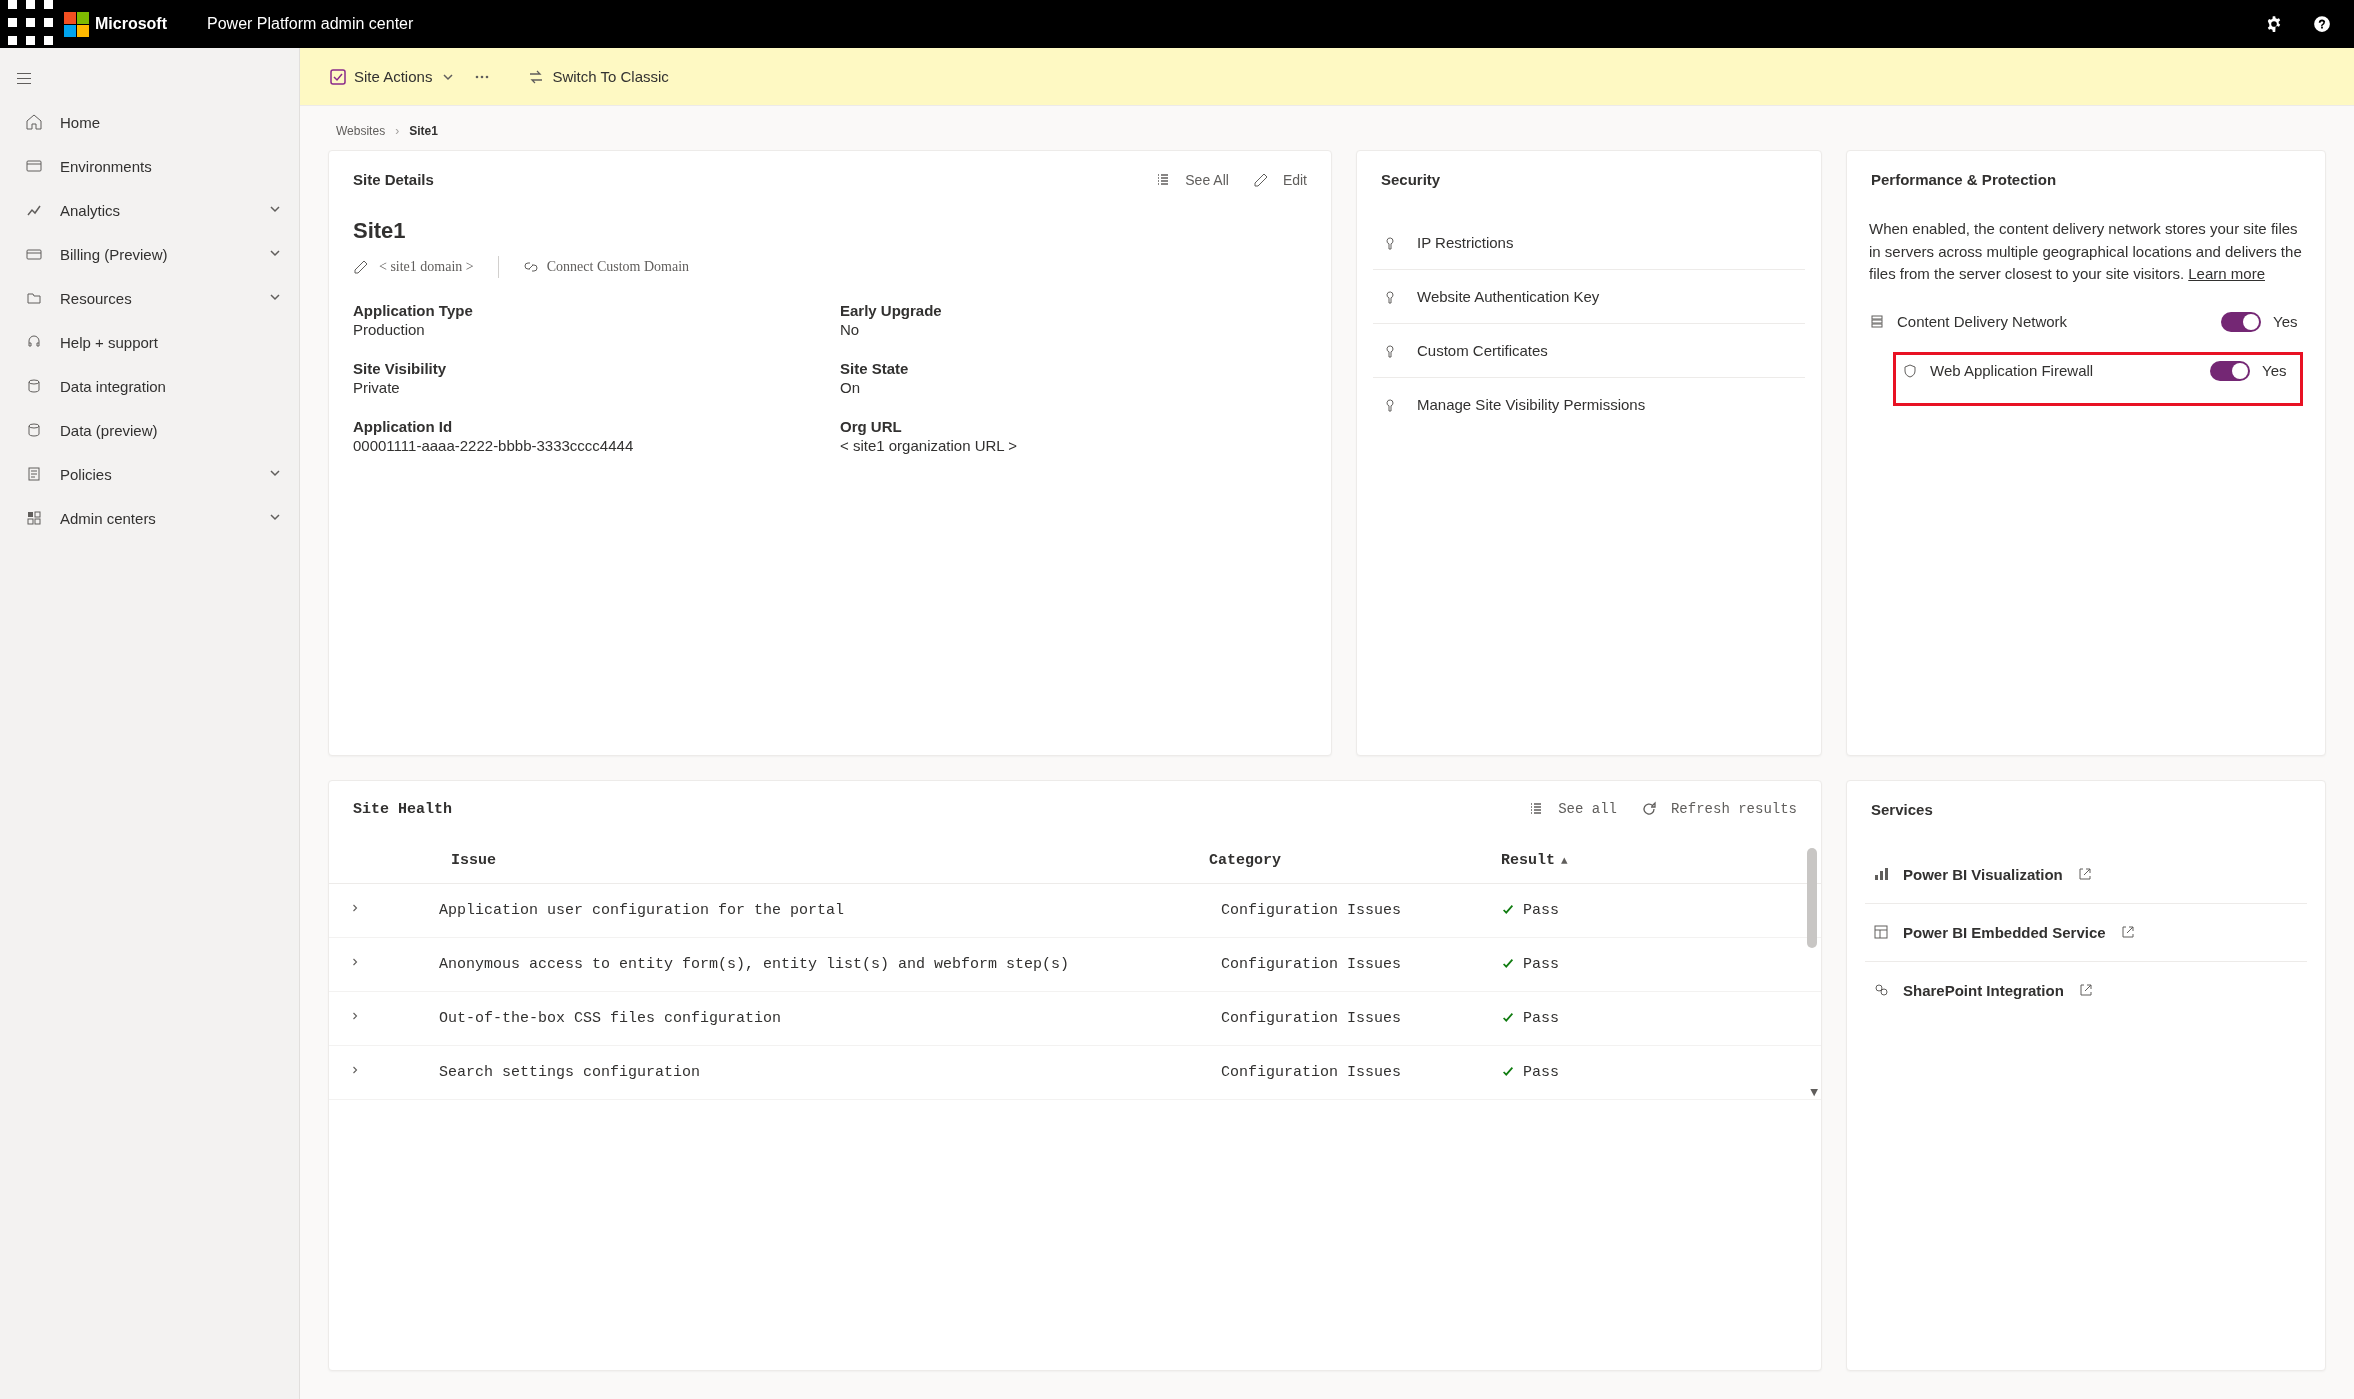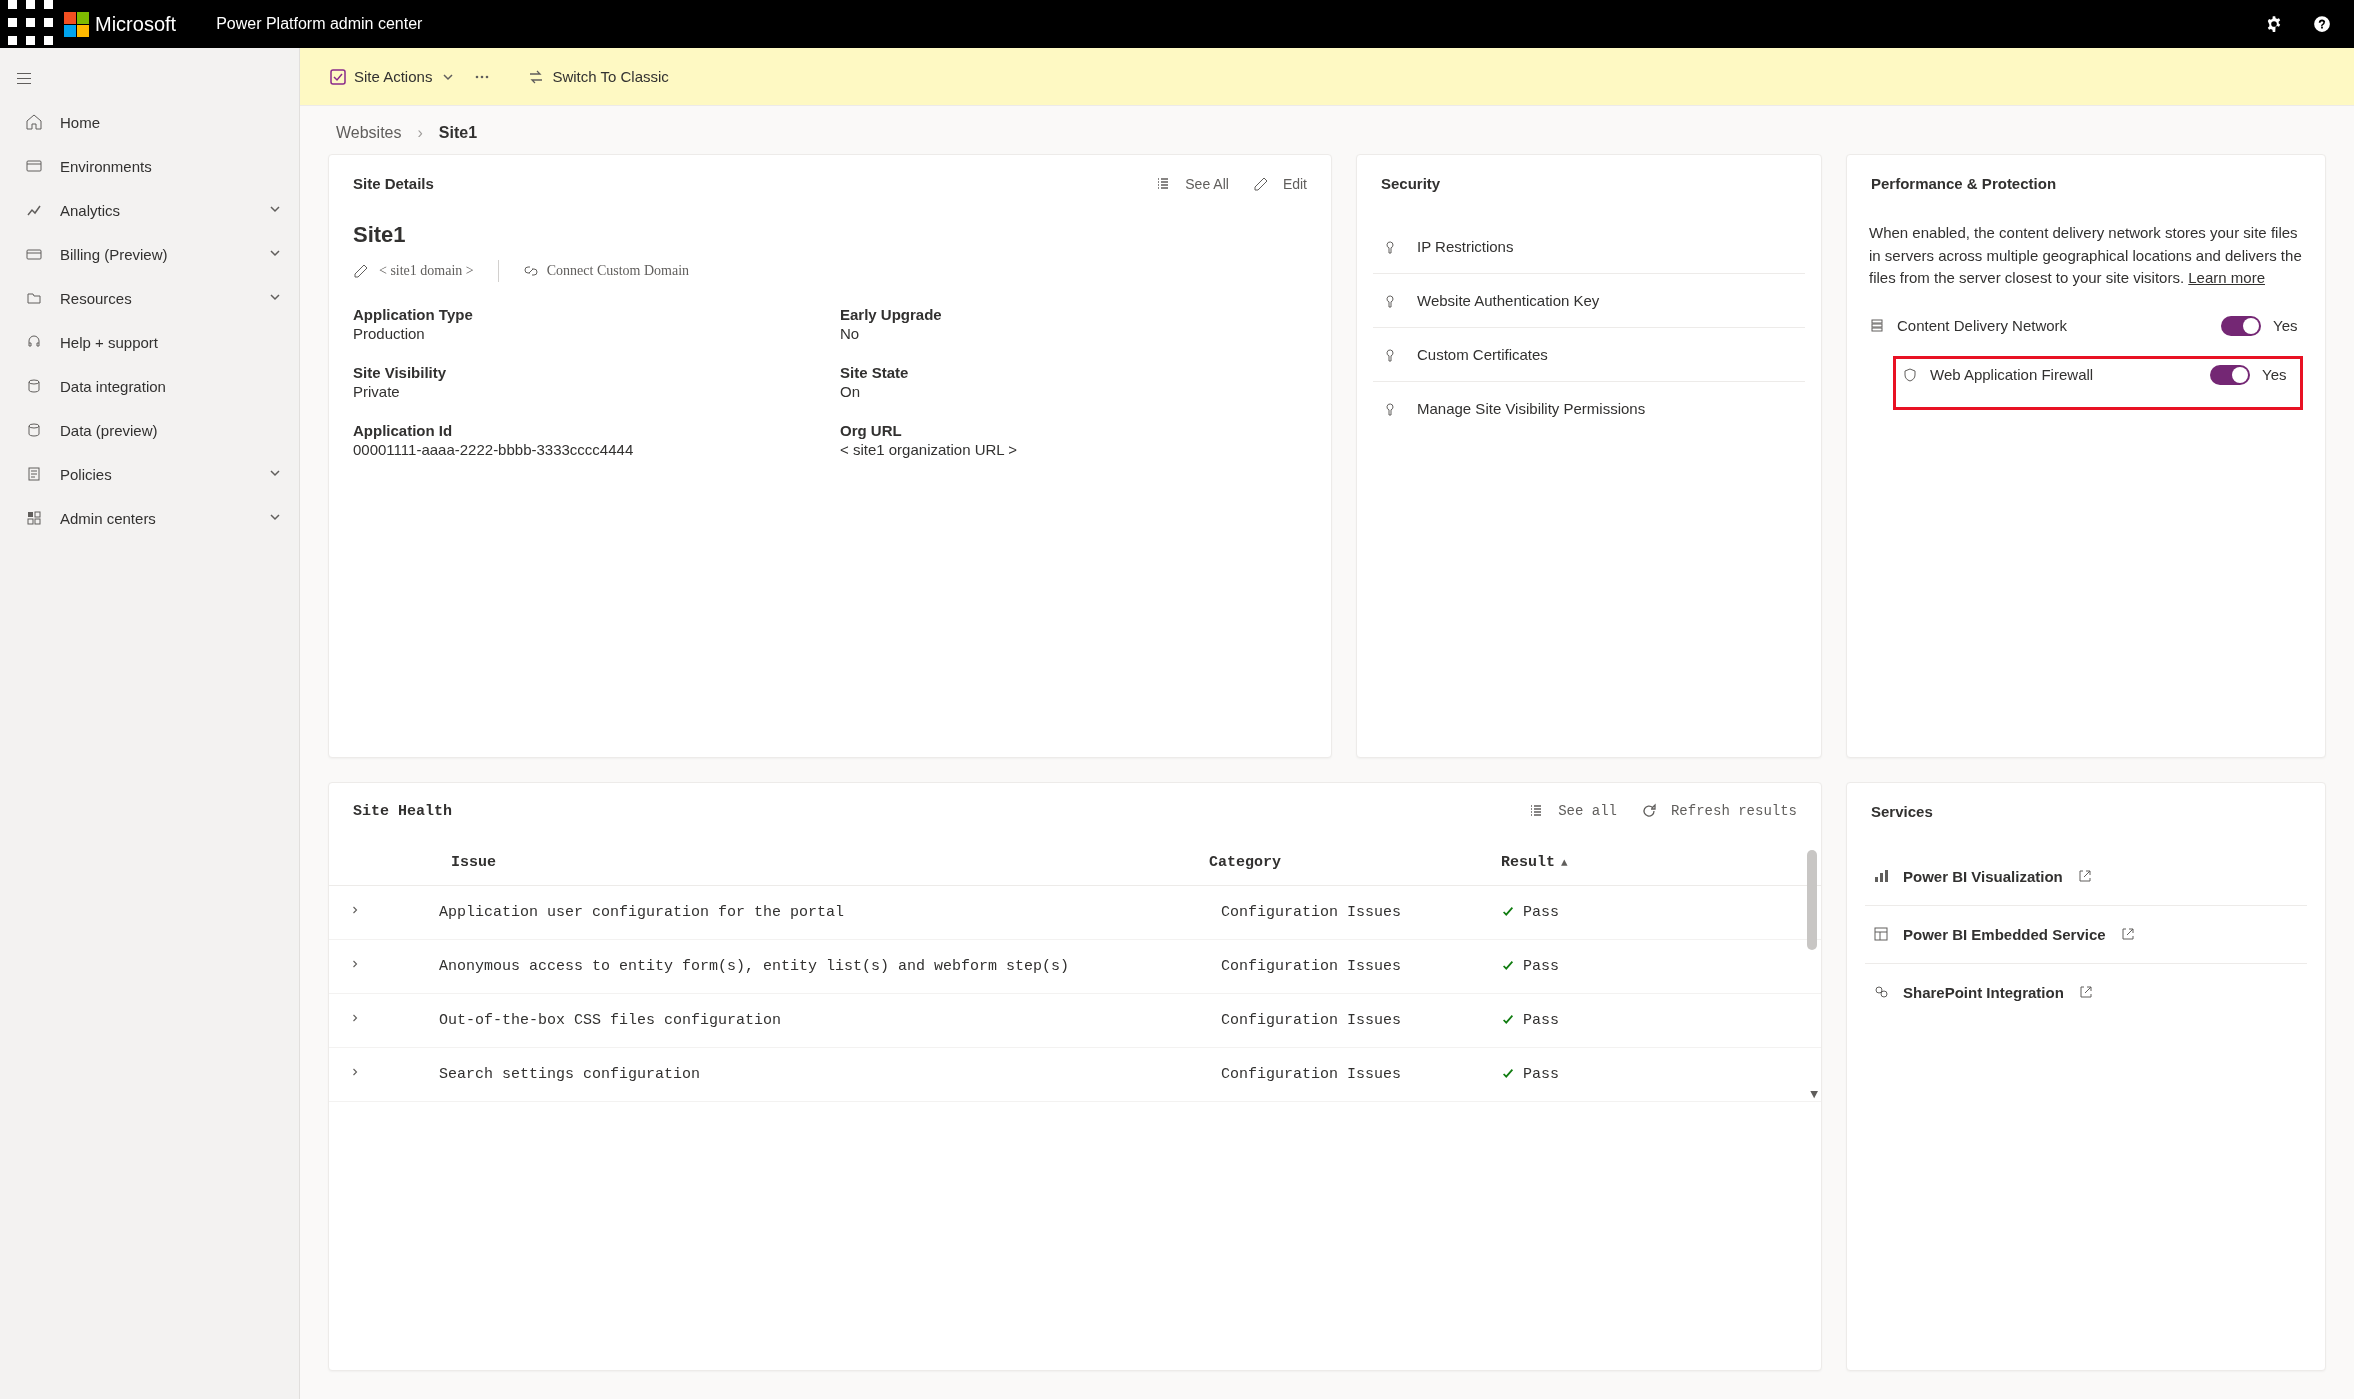--- a/index.html
+++ b/index.html
@@ -34,21 +34,21 @@
     .ms-squares {
       display: grid;
       grid-template-columns: 12px 12px;
       grid-template-rows: 12px 12px;
       gap: 1px;
     }
     .ms-squares > div:nth-child(1){background:#f25022}
     .ms-squares > div:nth-child(2){background:#7fba00}
     .ms-squares > div:nth-child(3){background:#00a4ef}
     .ms-squares > div:nth-child(4){background:#ffb900}
-    .ms-name { font-size: 20px; font-weight: 400; color:#fff;}
+    .ms-name { font-size: 16px; font-weight: 700; color:#fff;}
     .app-title { font-size: 16px; color:#fff; margin-left: 40px; font-weight: 500;}
     .header-right { position:absolute; right:8px; display:flex; }
     .header-right .hicon { width:48px; height:48px; display:flex; align-items:center; justify-content:center; cursor:pointer;}
     .header svg { fill: #fff; }
 
     
     .shell { display:flex; height: calc(100% - 48px); }
     .sidebar {
       width: 300px;
       background: #f3f2f1;
@@ -73,22 +73,22 @@
       border-bottom:1px solid #edebe9;
       display:flex;align-items:center;
       padding-left: 30px;
       gap: 18px;
     }
     .toolbar .tbtn{display:flex;align-items:center;gap:8px;cursor:pointer;color:#323130;font-size:15px;}
     .toolbar svg{width:16px;height:16px;}
 
     .breadcrumb {
       padding: 18px 0 12px 36px;
-      display:flex;align-items:center;gap:16px;
-      font-size:16px;color:#605e5c;
+      display:flex;align-items:center;gap:10px;
+      font-size:12px;color:#605e5c;
     }
     .breadcrumb .bc-link{color:#605e5c;cursor:pointer;}
     .breadcrumb .bc-sep{color:#a19f9d;}
     .breadcrumb .bc-current{color:#323130;font-weight:600;}
 
     .content{
       flex:1; overflow:auto;
       padding: 0 28px 28px 28px;
       display:grid;
       grid-template-columns: 1fr 466px 480px;

